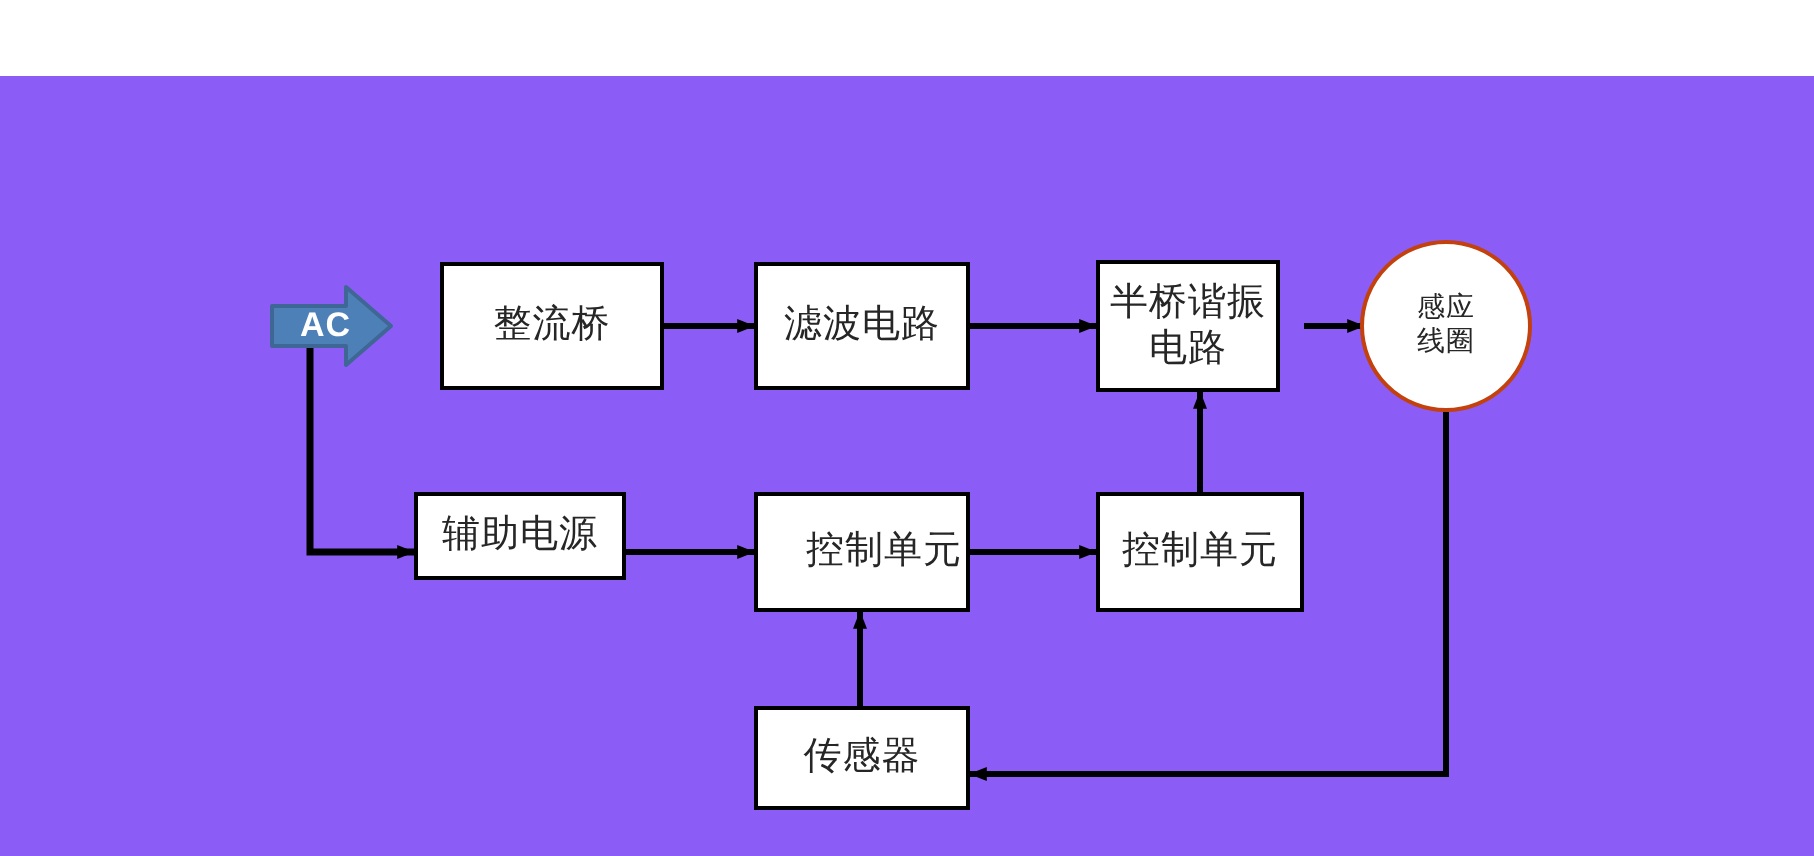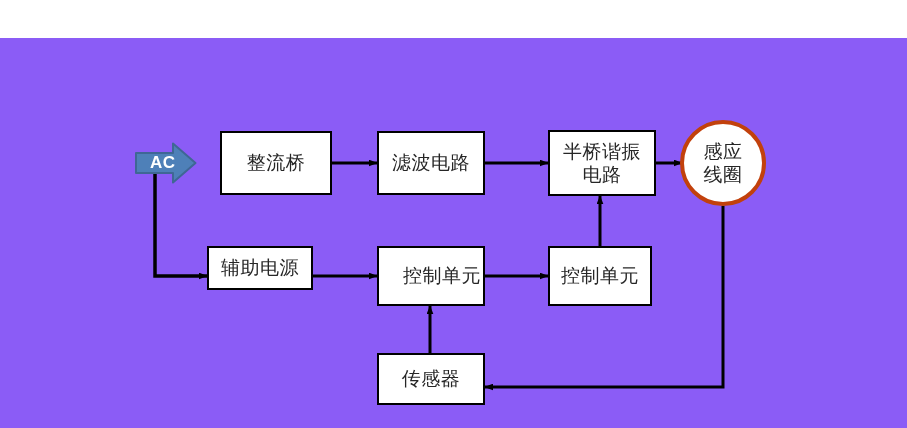--- a/index.html
+++ b/index.html
@@ -34,29 +34,29 @@
     text-align: center;
     color: #262626;
     font-size: 19px;
     line-height: 1.22;
     letter-spacing: 0.5px;
     z-index: 3;
   }
   .node-circle {
     position: absolute;
     box-sizing: border-box;
-    border: 4px solid #c2410c;
+    border: 2px solid #c2410c;
     border-radius: 50%;
     background: #ffffff;
     display: flex;
     align-items: center;
     justify-content: center;
     text-align: center;
     color: #262626;
-    font-size: 19px;
+    font-size: 14px;
     line-height: 1.22;
     letter-spacing: 0.5px;
     z-index: 3;
   }
   .node-label {
     display: block;
     white-space: pre-line;
   }
   .ac-arrow {
     position: absolute;
@@ -120,21 +120,21 @@
   </div>
 
   <div class="node-box" style="left:220px; top:93px; width:112px; height:64px;">
     <span class="node-label">整流桥</span>
   </div>
 
   <div class="node-box" style="left:377px; top:93px; width:108px; height:64px;align-items:center;">
     <span class="node-label">滤波电路</span>
   </div>
 
-  <div class="node-box" style="left:548px; top:92px; width:108px; height:66px;">
+  <div class="node-box" style="left:548px; top:92px; width:92px; height:66px;">
     <span class="node-label">半桥谐振
 电路</span>
   </div>
 
   <div class="node-circle" style="left:680px; top:82px; width:86px; height:86px;">
     <span class="node-label">感应
 线圈</span>
   </div>
 
   <div class="node-box" style="left:207px; top:208px; width:106px; height:44px;">

